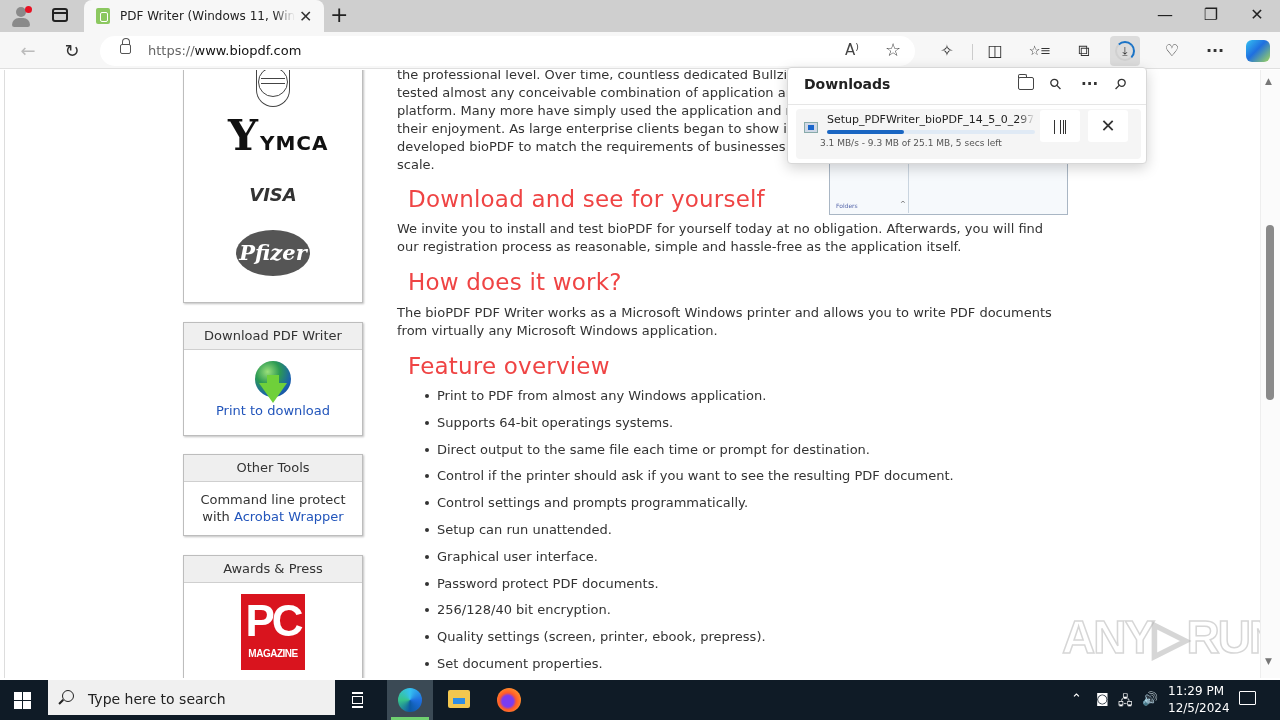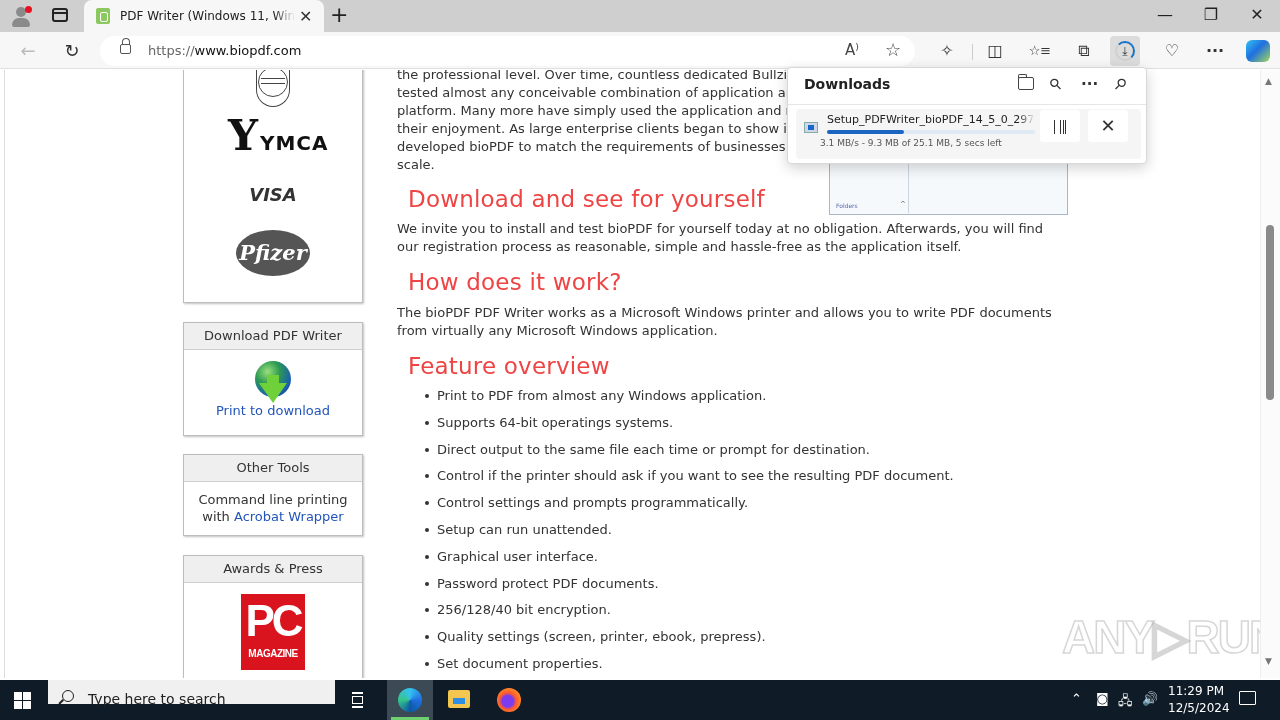--- a/index.html
+++ b/index.html
@@ -106,21 +106,21 @@
   .dl-fill { position: absolute; left: 0; top: 0; height: 4px; background: #1a66c2; border-radius: 2px; }
   .dl-status { position: absolute; left: 24px; top: 29px; font-size: 9px; color: #555; white-space: nowrap; }
   .dl-btn { position: absolute; top: 1px; width: 40px; height: 32px; background: #fff; border-radius: 3px; text-align: center; line-height: 32px; font-size: 18px; color: #333; }
   .pause-icon { display: inline-block; width: 12px; height: 14px; border-left: 1.5px solid #333; border-right: 1.5px solid #333; position: relative; vertical-align: middle; }
   .pause-icon::before, .pause-icon::after { content: ""; position: absolute; top: 0; width: 2px; height: 14px; border: 1.5px solid #333; border-top: none; border-bottom: none; }
 
   
   .taskbar { position: absolute; left: 0; top: 680px; width: 1280px; height: 40px; background: #0f1b26; }
   .start { position: absolute; left: 14px; top: 12px; width: 17px; height: 17px; }
   .start i { position: absolute; width: 8px; height: 8px; background: #fff; }
-  .search-box { position: absolute; left: 48px; top: 0; width: 287px; height: 24px; background: #f0f0f0; }
+  .search-box { position: absolute; left: 48px; top: 0; width: 287px; height: 35px; background: #f0f0f0; }
   .search-box .mag { position: absolute; left: 14px; top: 10px; width: 12px; height: 12px; border: 1.5px solid #222; border-radius: 50%; }
   .search-box .mag::after { content: ""; position: absolute; left: -5px; top: 10px; width: 6px; height: 1.5px; background: #222; transform: rotate(-45deg); }
   .search-box .ph { position: absolute; left: 40px; top: 11px; font-size: 14px; color: #222; }
   .task-view { position: absolute; left: 350px; top: 12px; width: 18px; height: 16px; }
   .task-view i { position: absolute; left: 2px; top: 4px; width: 11px; height: 8px; border: 1.5px solid #fff; }
   .task-view b { position: absolute; left: 2px; width: 11px; height: 1.5px; background: #fff; }
   .tb-app { position: absolute; top: 0; width: 46px; height: 40px; }
   .tb-app.active { background: #3b4a55; }
   .tb-app.active::after { content: ""; position: absolute; left: 4px; bottom: 0; width: 38px; height: 3px; background: #6fd070; }
   .edge { position: absolute; left: 11px; top: 8px; width: 24px; height: 24px; border-radius: 50%; background: conic-gradient(#35c1f1, #1f6fe0, #0c59a4, #36c48b, #35c1f1); }
@@ -200,21 +200,21 @@
           <div class="s"></div>
           <div class="a"></div>
       </div>
       <div class="link" style="margin-top:-2px">Print to download</div>
     </div>
   </div>
 
   <div class="sidebox" style="top:384px;height:82px">
     <div class="hdr">Other Tools</div>
     <div class="body" style="padding-top:9px;line-height:17px">
-      <div>Command line printing</div>
+      <div>Command line protect</div>
       <div><span>with </span><span class="link">Acrobat Wrapper</span></div>
     </div>
   </div>
 
   <div class="sidebox" style="top:485px;height:130px">
     <div class="hdr">Awards &amp; Press</div>
     <div class="pcmag">
       <div class="pc">PC</div>
       <div class="mag">MAGAZINE</div>
     </div>

